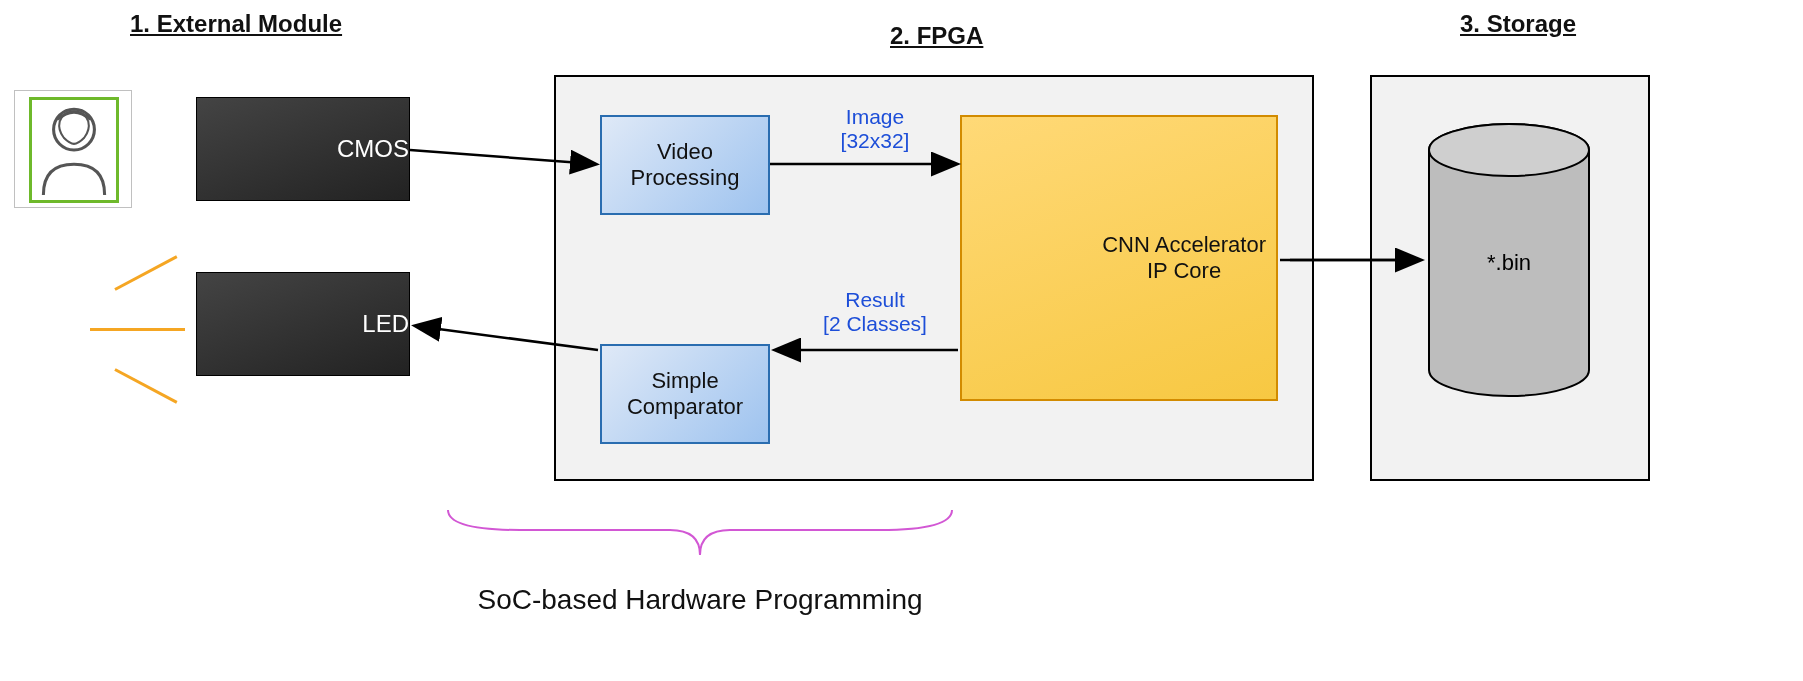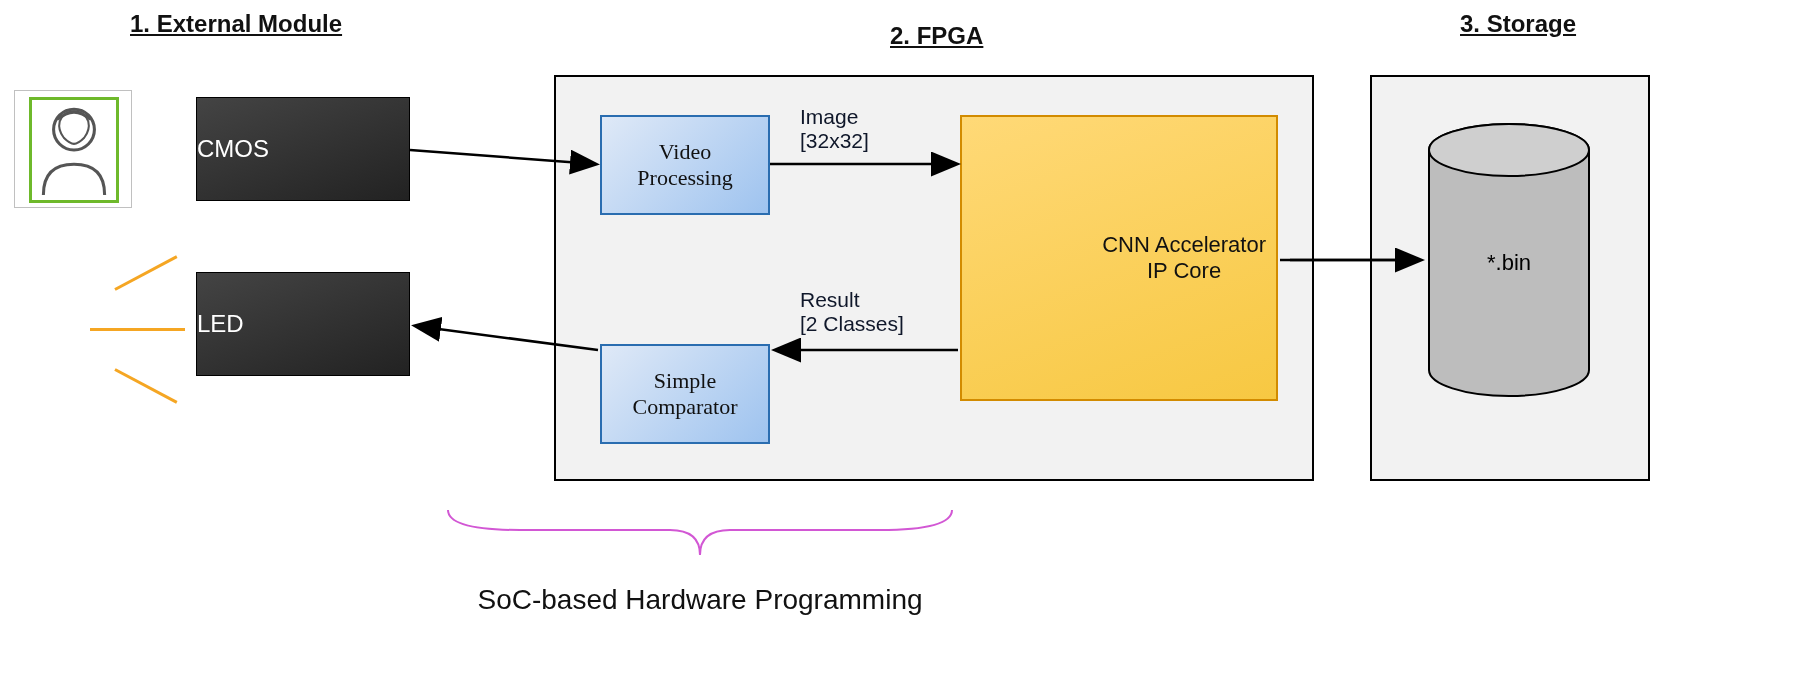--- a/index.html
+++ b/index.html
@@ -40,21 +40,21 @@
 
   
   .dark-box {
     width: 214px; height: 104px;
     background: linear-gradient(160deg, #444 0%, #222 100%);
     border: 1px solid #000;
     color: #fff;
     font-size: 24px;
     display: flex;
     align-items: center;
-    justify-content: flex-start;
+    justify-content: flex-end;
   }
   .cmos-box { left: 196px; top: 97px; }
   .led-box  { left: 196px; top: 272px; }
 
   
   .ray {
     height: 3px;
     background: #f5a623;
     transform-origin: left center;
   }
@@ -80,21 +80,20 @@
     width: 170px; height: 100px;
     border: 2px solid #2a6db0;
     background: linear-gradient(135deg, #dfe9f7 0%, #9ec3ef 100%);
     font-size: 22px;
     color: #111;
     display: flex;
     align-items: center;
     justify-content: center;
     text-align: center;
     padding: 6px;
-    font-family: Liberation Serif, serif;
   }
   .video-proc { left: 600px; top: 115px; }
   .simple-comp { left: 600px; top: 300px; margin-top: 44px; }
 
   
   .cnn-box {
     left: 960px; top: 115px;
     width: 318px; height: 286px;
     border: 2px solid #d28b00;
     background: linear-gradient(160deg, #ffd977 0%, #f7c842 100%);
@@ -116,22 +115,22 @@
   }
   .cylinder {
     position: absolute;
     left: 1424px; top: 120px;
     width: 170px; height: 280px;
   }
 
   
   .arrow-label {
     font-size: 21px;
-    color: #0f172a;
-    text-align: left;
+    color: #1d4ed8;
+    text-align: center;
     white-space: pre;
   }
 
   
   .brace-label {
     font-size: 28px;
     color: #111;
     text-align: center;
   }
 

